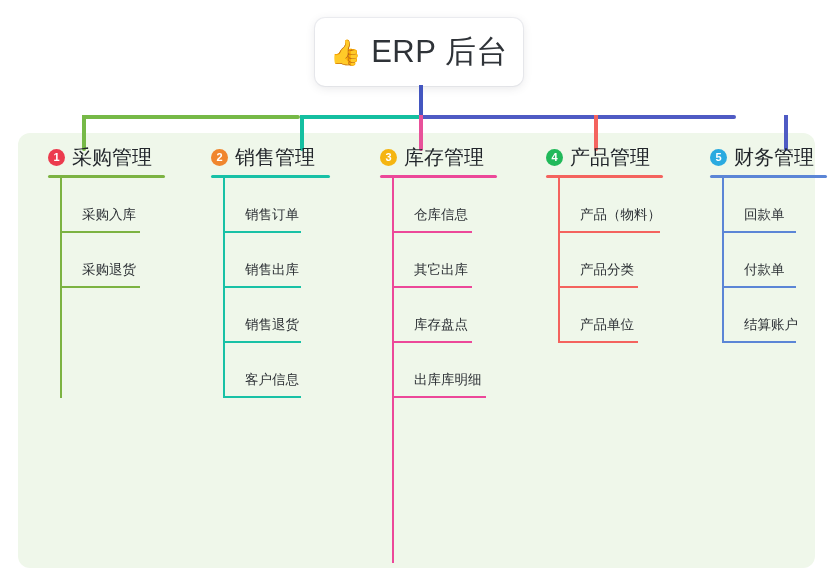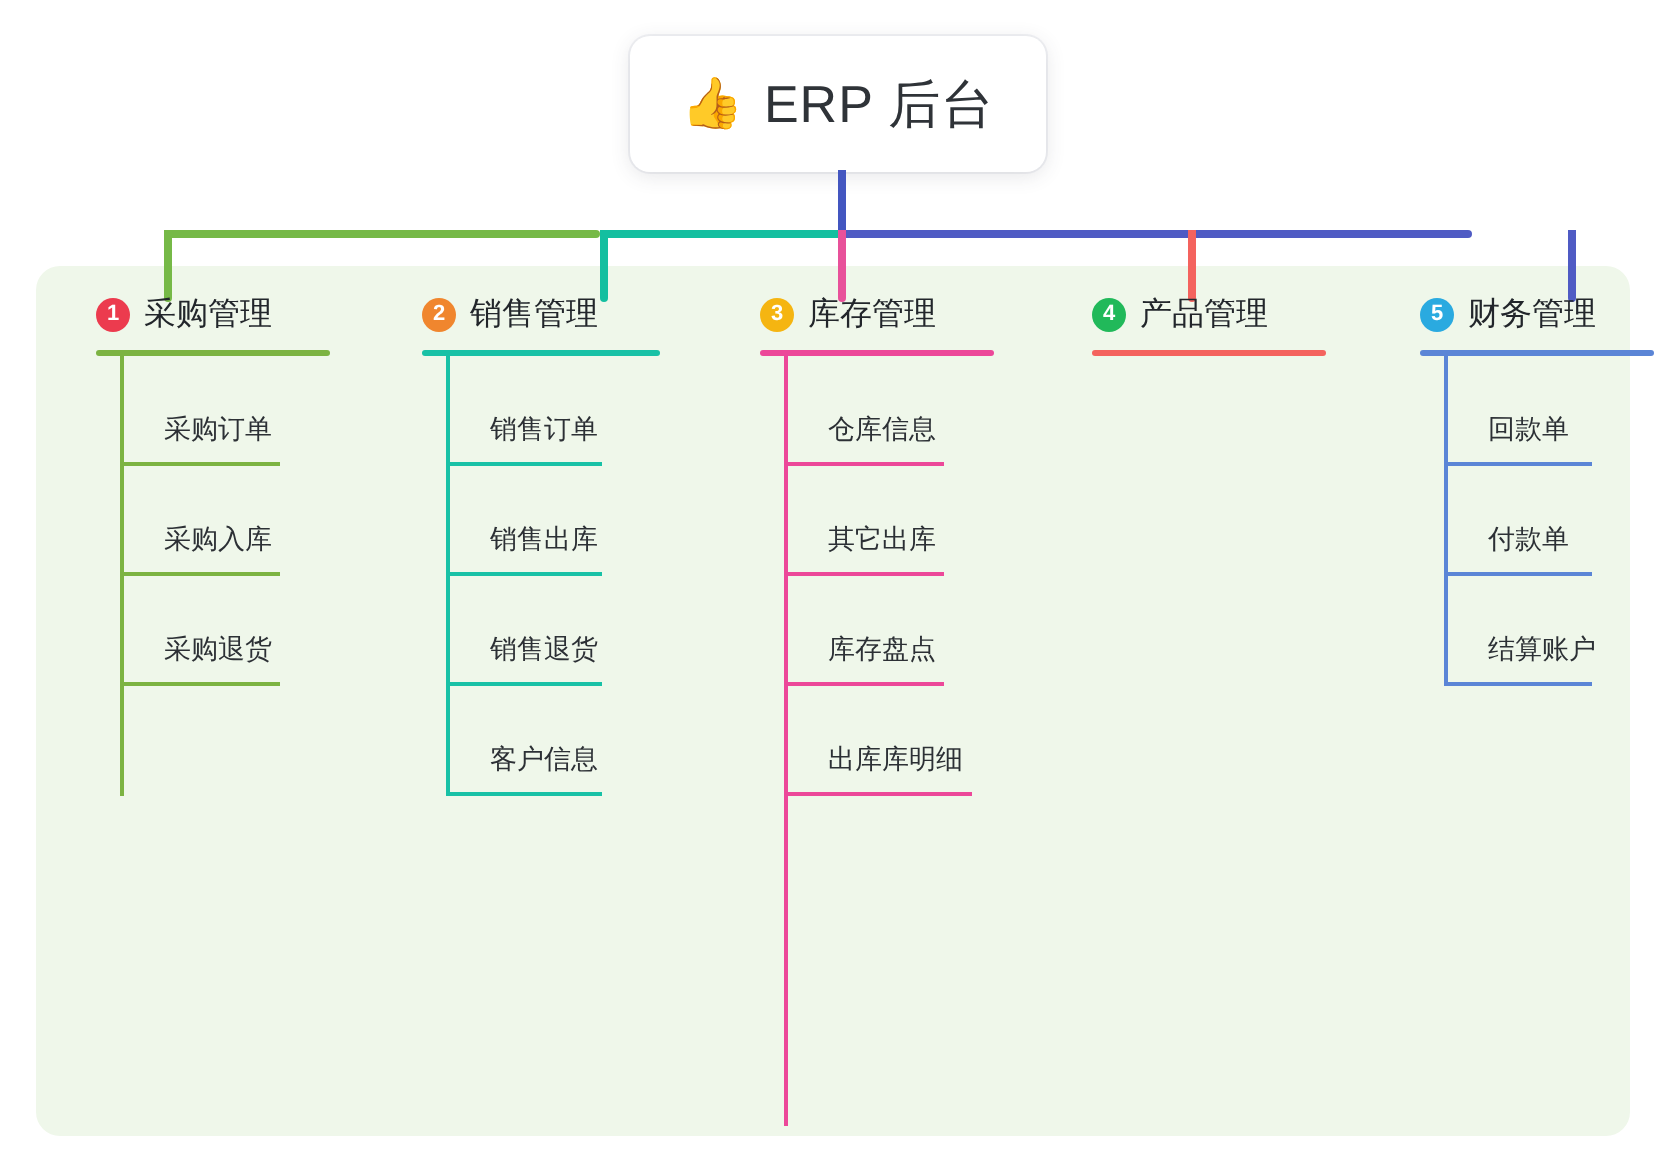--- a/index.html
+++ b/index.html
@@ -34,21 +34,21 @@
     justify-content: center;
     gap: 10px;
     box-sizing: border-box;
   }
   .root-emoji {
     font-size: 25px;
     line-height: 1;
     display: inline-block;
   }
   .root-title {
-    font-size: 26px;
+    font-size: 31px;
     color: #2f3338;
     letter-spacing: 0.5px;
     white-space: nowrap;
   }
 
   
   .panel {
     position: absolute;
     left: 18px;
     top: 133px;
@@ -97,21 +97,21 @@
     height: 17px;
     border-radius: 50%;
     color: #ffffff;
     font-size: 11px;
     line-height: 17px;
     text-align: center;
     font-weight: bold;
     flex: 0 0 auto;
   }
   .col-title {
-    font-size: 16px;
+    font-size: 20px;
     color: #22262b;
     white-space: nowrap;
   }
   .col-rule {
     margin-top: 6px;
     height: 3px;
     border-radius: 1.5px;
   }
   .col-body {
     position: relative;
@@ -170,24 +170,20 @@
   <div id="columns">
       <div class="col" style="left: 30px; width: 160px;">
         <div class="col-head">
           <span class="badge" style="background: rgb(236, 59, 78);">1</span>
           <span class="col-title">采购管理</span>
         </div>
         <div class="col-rule" style="width: 117px; margin-left: 18px; background: rgb(124, 179, 66);"></div>
         <div class="col-body">
           <div class="spine" style="background: rgb(124, 179, 66); height: 220px;"></div>
           <div class="item">
-            <span class="item-label">采购订单</span>
-            <div class="item-rule" style="width: 80px; background: rgb(124, 179, 66);"></div>
-          </div>
-          <div class="item">
             <span class="item-label">采购入库</span>
             <div class="item-rule" style="width: 80px; background: rgb(124, 179, 66);"></div>
           </div>
           <div class="item">
             <span class="item-label">采购退货</span>
             <div class="item-rule" style="width: 80px; background: rgb(124, 179, 66);"></div>
           </div>
         </div>
       </div>
       <div class="col" style="left: 193px; width: 160px;">
@@ -241,20 +237,35 @@
             <div class="item-rule" style="width: 94px; background: rgb(236, 72, 153);"></div>
           </div>
         </div>
       </div>
       <div class="col" style="left: 528px; width: 170px;">
         <div class="col-head">
           <span class="badge" style="background: rgb(33, 185, 90);">4</span>
           <span class="col-title">产品管理</span>
         </div>
         <div class="col-rule" style="width: 117px; margin-left: 18px; background: rgb(244, 99, 94);"></div>
+        <div class="col-body">
+          <div class="spine" style="background: rgb(244, 99, 94); height: 165px;"></div>
+          <div class="item">
+            <span class="item-label">产品（物料）</span>
+            <div class="item-rule" style="width: 102px; background: rgb(244, 99, 94);"></div>
+          </div>
+          <div class="item">
+            <span class="item-label">产品分类</span>
+            <div class="item-rule" style="width: 80px; background: rgb(244, 99, 94);"></div>
+          </div>
+          <div class="item">
+            <span class="item-label">产品单位</span>
+            <div class="item-rule" style="width: 80px; background: rgb(244, 99, 94);"></div>
+          </div>
+        </div>
       </div>
       <div class="col" style="left: 692px; width: 160px;">
         <div class="col-head">
           <span class="badge" style="background: rgb(42, 170, 224);">5</span>
           <span class="col-title">财务管理</span>
         </div>
         <div class="col-rule" style="width: 117px; margin-left: 18px; background: rgb(91, 133, 214);"></div>
         <div class="col-body">
           <div class="spine" style="background: rgb(91, 133, 214); height: 165px;"></div>
           <div class="item">

